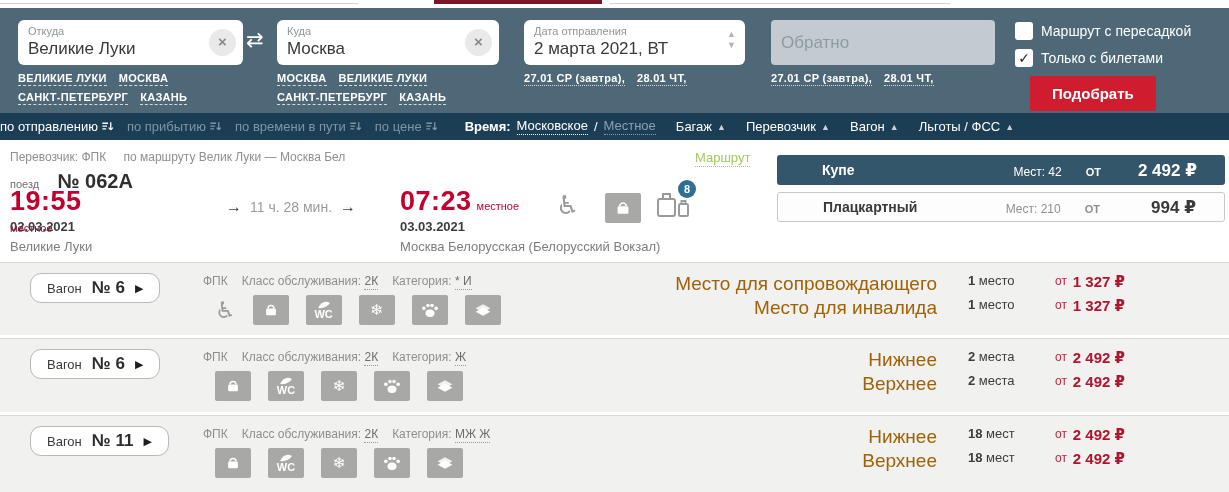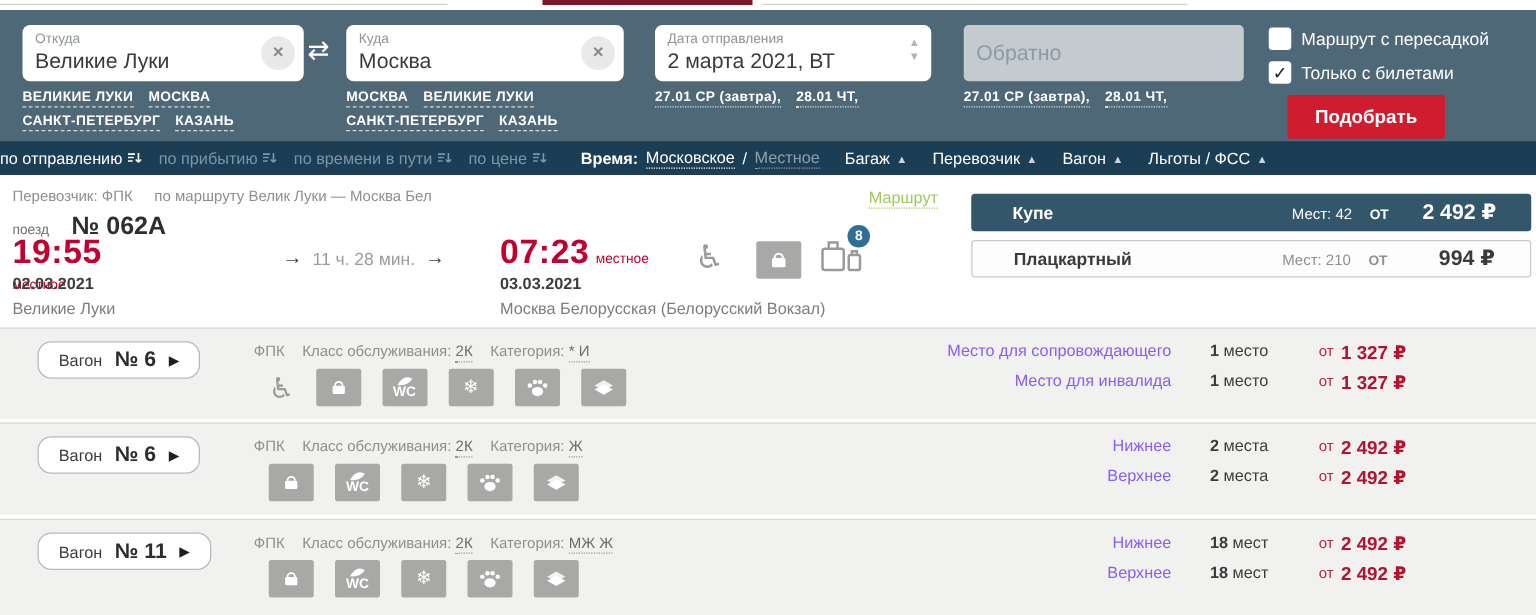--- a/index.html
+++ b/index.html
@@ -79,22 +79,22 @@
   .amenity-bag { position:absolute; left:605px; top:53px; }
   .gray-square { width:36px; height:30px; background:#a8a8a6; border-radius:2px;
     display:flex; align-items:center; justify-content:center; flex-direction:column; }
   .luggage { position:absolute; left:656px; top:50px; }
   .lug-badge { position:absolute; left:678px; top:40px; width:18px; height:18px; border-radius:50%;
     background:#2f6f93; color:#fff; font-size:11px; font-weight:bold; text-align:center; line-height:18px; }
   .class-card { position:absolute; left:777px; width:448px; height:30px; border-radius:3px;
     display:flex; align-items:center; cursor:pointer; }
   .class-kupe { top:15px; background:#34566b; color:#fff; }
   .class-plats { top:52px; background:#fdfdfd; border:1px solid #c9c9c7; color:#3a3a3a; }
-  .cc-name { font-size:14px; font-weight:bold; margin-left:13px;padding-left:20px; }
-  .cc-right { margin-left:auto; display:flex; align-items:baseline; gap:14px; margin-right:28px;justify-content:center; }
+  .cc-name { font-size:14px; font-weight:bold; margin-left:25px;padding-left:20px; }
+  .cc-right { margin-left:auto; display:flex; align-items:baseline; gap:24px; margin-right:28px;justify-content:center; }
   .cc-seats { font-size:12px; } .cc-from { font-size:11px; font-weight:bold; }
   .cc-price { font-size:17px; font-weight:bold; min-width:72px; text-align:right; }
   .class-plats .cc-seats, .class-plats .cc-from { color:#8f8f8f; }
 
   
   .wagon-row { position:absolute; left:0; width:1229px; background:#f1f1ef; border-top:1px solid #d9d9d6; }
   .wrow-0 { top:262px; height:73px; } .wrow-1 { top:338px; height:74px; } .wrow-2 { top:415px; height:77px; }
   .wagon-btn { position:absolute; left:30px; top:10px; background:#fff; border:1px solid #b9b9b9;
     border-radius:11px; padding:4px 16px; display:flex; align-items:center; gap:10px; cursor:pointer; }
   .wb-prefix { font-size:13px; color:#3a3a3a; }
@@ -102,21 +102,21 @@
   .wb-arrow { font-size:11px; color:#1e1e1e; }
   .winfo { position:absolute; left:203px; top:11px; font-size:12px; color:#8f8f8f;
     display:flex; gap:14px; white-space:nowrap; }
   .winfo .dotted { color:#6d6d6d; border-bottom:1px dotted #9a9a9a; padding-bottom:1px; cursor:pointer; }
   .wicons { position:absolute; left:215px; top:32px; display:flex; align-items:center; gap:17px; }
   .wheel-sm { font-size:23px; color:#9b9b99; line-height:30px; }
   .wc-text { font-size:11px; font-weight:bold; color:#fff; line-height:10px; }
   .snow { color:#fff; font-size:15px; line-height:16px; }
   .seat-line { position:absolute; left:0; width:1229px; height:20px; }
   .sl-0 { top:10px; } .sl-1 { top:34px; }
-  .s-label { position:absolute; right:292px; font-size:13px; color:#8b5cf6; white-space:nowrap; }
+  .s-label { position:absolute; right:292px; font-size:19px; color:#a16207; white-space:nowrap; }
   .s-count { position:absolute; left:968px; font-size:13px; color:#3c3c3c; white-space:nowrap; }
   .s-count b { font-size:13px; }
   .s-from { position:absolute; left:1055px; top:1px; font-size:12px; color:#c2253f; }
   .s-price { position:absolute; right:104px; width:90px; text-align:right; font-size:15px;
     font-weight:bold; color:#b11331; white-space:nowrap; }
 </style>
 </head>
 <body>
 
 <div class="screen">

